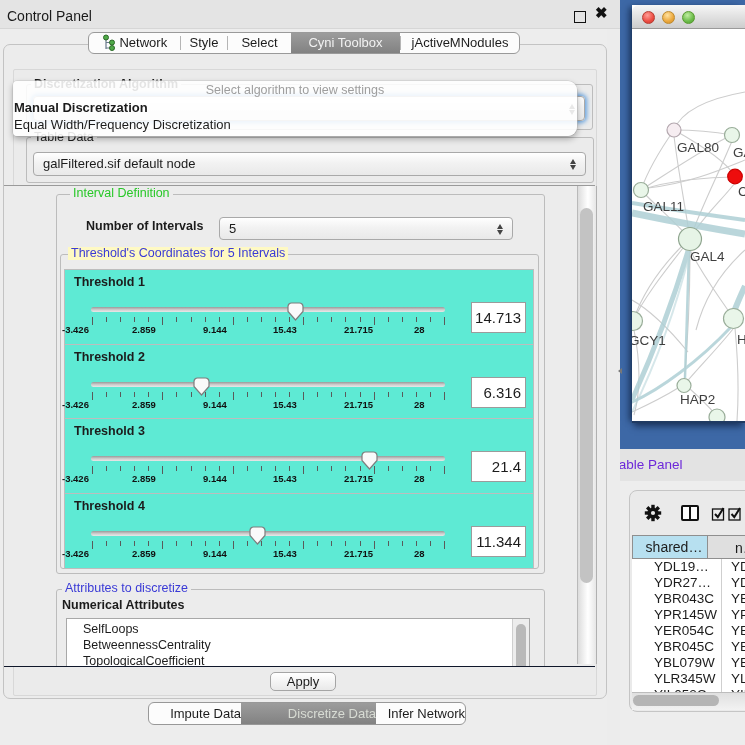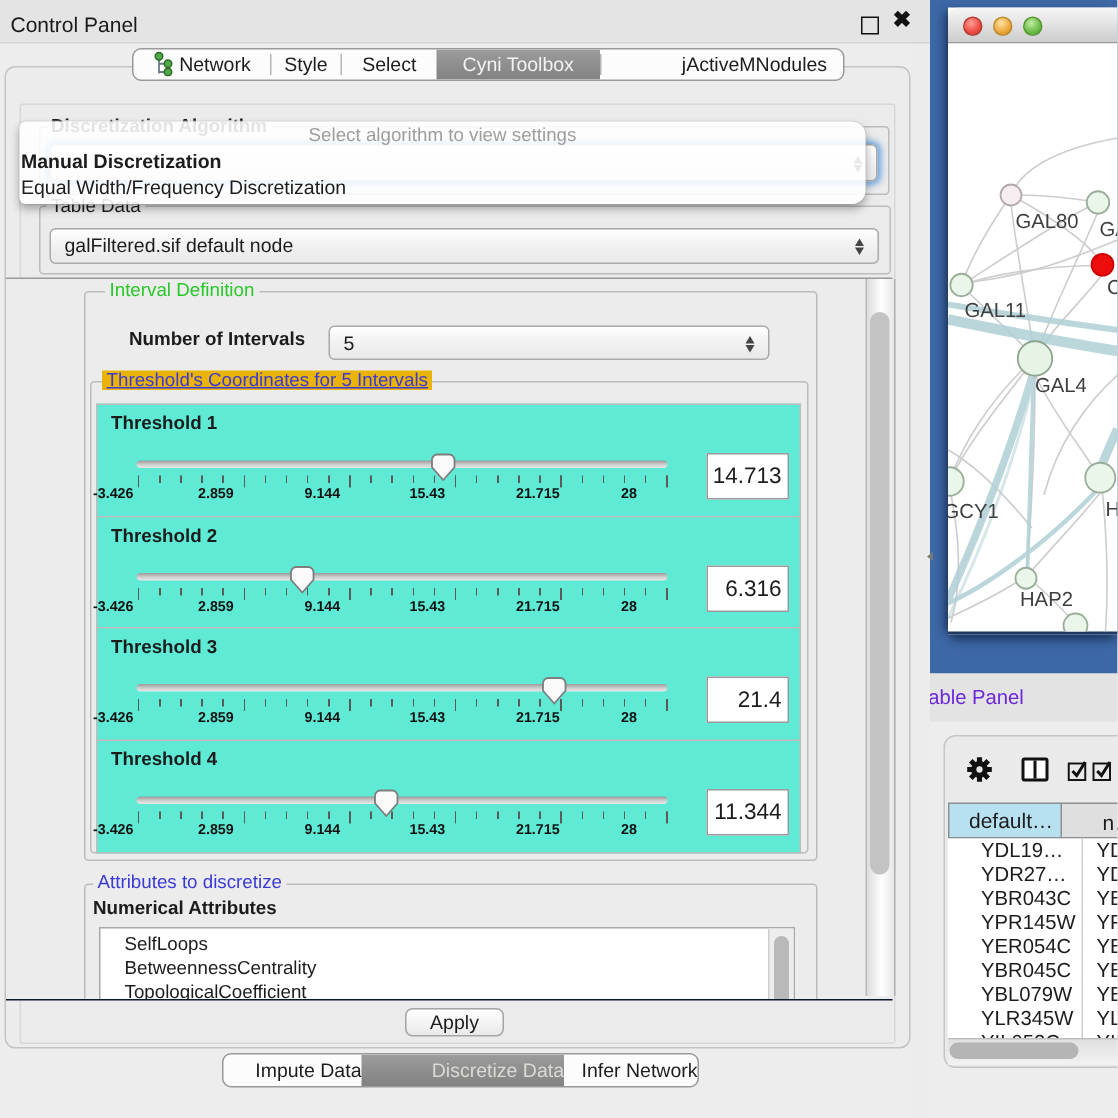--- a/index.html
+++ b/index.html
@@ -153,21 +153,21 @@
   <div class="abs" style="left:5.5px;top:0;width:2.5px;height:12px;background:#111;"></div>
 </div>
 <div class="abs" style="left:711px;top:506px;">
   <svg width="34" height="16" viewBox="0 0 34 16">
     <rect x="1.5" y="3" width="11" height="11" fill="none" stroke="#111" stroke-width="1.3"></rect>
     <path d="M4,8 L6.8,11 L12.5,2" fill="none" stroke="#111" stroke-width="2"></path>
     <rect x="18" y="3" width="11" height="11" fill="none" stroke="#111" stroke-width="1.3"></rect>
     <path d="M20.5,8 L23.3,11 L29,2" fill="none" stroke="#111" stroke-width="2"></path>
   </svg>
 </div>
-<div class="abs" id="thead1">default…</div>
+<div class="abs" id="thead1">shared…</div>
 <div class="abs" id="thead2">n…</div>
 <div class="abs" id="trows">
   <div class="trow"><span class="c1">YDL19…</span><span class="c2">YDL194W</span></div>
   <div class="trow"><span class="c1">YDR27…</span><span class="c2">YDR277C</span></div>
   <div class="trow"><span class="c1">YBR043C</span><span class="c2">YBR043C</span></div>
   <div class="trow"><span class="c1">YPR145W</span><span class="c2">YPR145W</span></div>
   <div class="trow"><span class="c1">YER054C</span><span class="c2">YER054C</span></div>
   <div class="trow"><span class="c1">YBR045C</span><span class="c2">YBR045C</span></div>
   <div class="trow"><span class="c1">YBL079W</span><span class="c2">YBL079W</span></div>
   <div class="trow"><span class="c1">YLR345W</span><span class="c2">YLR345W</span></div>
@@ -194,21 +194,21 @@
       <circle cx="10" cy="8.5" r="2.5" fill="#4fa948" stroke="#2c6b28"></circle>
       <circle cx="10" cy="14" r="2.5" fill="#4fa948" stroke="#2c6b28"></circle>
     </svg>
     Network</div>
   <div class="tdiv"></div>
   <div class="tseg" style="width:46px;">Style</div>
   <div class="tdiv"></div>
   <div class="tseg" style="width:63px;">Select</div>
   <div class="tseg tsel" style="width:109px;">Cyni Toolbox</div>
   <div class="tdiv"></div>
-  <div class="tseg" style="width:118px;padding-left:43px;">jActiveMNodules</div>
+  <div class="tseg" style="width:118px;">jActiveMNodules</div>
 </div>
 
 <div class="abs group" style="left:26px;top:84px;width:565px;height:44px;"></div>
 <div class="abs glabel" style="left:31px;top:78px;font-weight:bold;">Discretization Algorithm</div>
 <div class="abs combo" style="left:33px;top:96px;width:550px;height:23px;box-shadow:0 0 4px 2px #6aa5e0;">
     <span class="carrows"></span>
   </div>
 
 <div class="abs group" style="left:26px;top:137px;width:566px;height:44px;"></div>
 <div class="abs glabel" style="left:31px;top:131px;">Table Data</div>
@@ -226,21 +226,21 @@
 <div class="abs" id="scrollpane">
 
   <div class="abs group" style="left:52px;top:8px;width:487px;height:378px;"></div>
   <div class="abs glabel" style="left:66px;top:1px;color:#28c828;">Interval Definition</div>
   <div class="abs" style="left:82px;top:33px;font-size:12.5px;font-weight:bold;">Number of Intervals</div>
   <div class="abs combo" style="left:215px;top:31px;width:292px;height:21px;">
       <span class="ctext">5</span>
       <span class="carrows"></span>
     </div>
   <div class="abs group" style="left:56px;top:68px;width:477px;height:313px;"></div>
-  <div class="abs glabel" style="left:64px;top:61px;color:#3a3ad6;background:#eab308;text-decoration:underline;">Threshold's Coordinates for 5 Intervals</div>
+  <div class="abs glabel" style="left:64px;top:61px;color:#3a3ad6;background:#fef9c3;">Threshold's Coordinates for 5 Intervals</div>
 
   <div class="throw" style="top:83px;">
     <div class="thlabel">Threshold 1</div>
     <div class="track"></div>
     <div class="ticksmin"></div>
       <div class="ticksmaj"></div>
     <svg class="thumb" style="left:222px;" width="17" height="19" viewBox="0 0 17 19">
         <path d="M1,4.5 A3.5,3.5 0 0 1 4.5,1 L12.5,1 A3.5,3.5 0 0 1 16,4.5 L16,9.5 L8.5,18 L1,9.5 Z" fill="#fafafa" stroke="#7d7d7d" stroke-width="1.2"></path>
       </svg>
     <div class="ticklbl" style="left:-3px;">-3.426</div>

